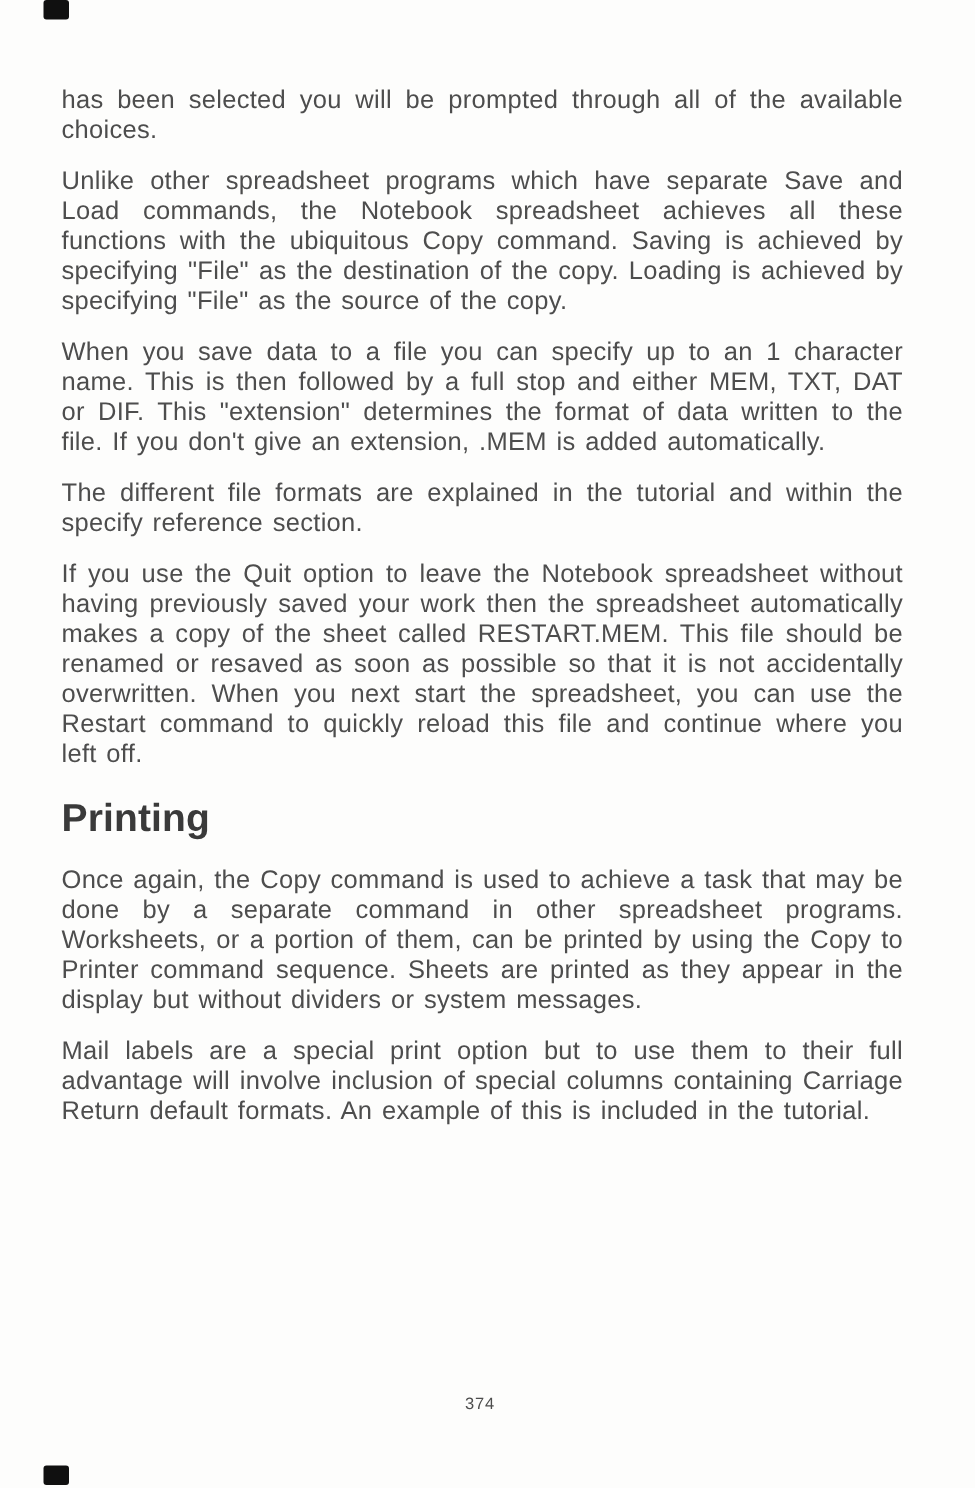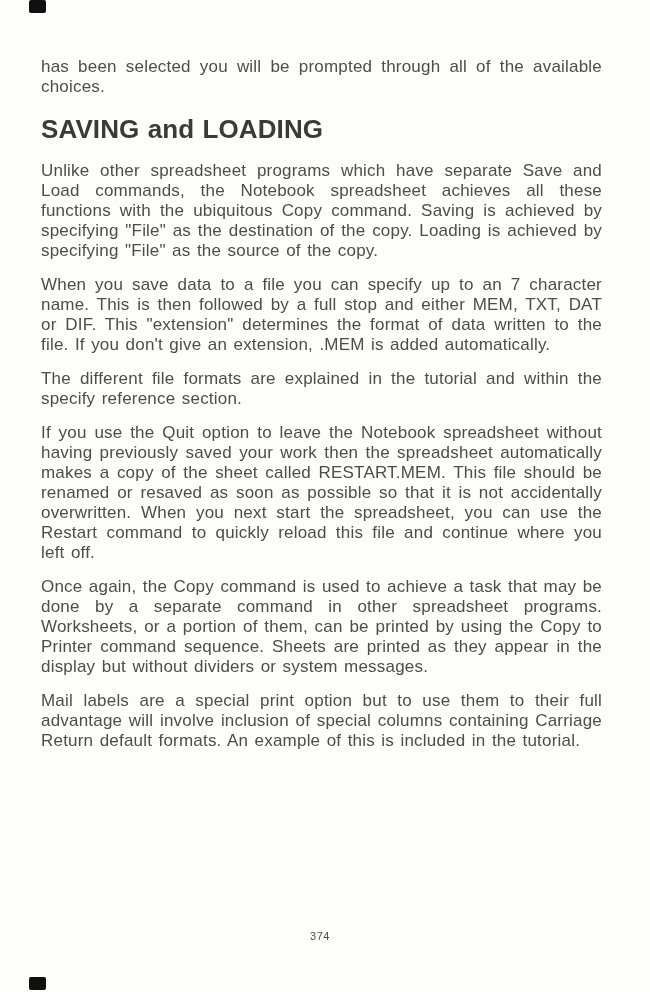--- a/index.html
+++ b/index.html
@@ -65,24 +65,24 @@
 </head>
 <body>
 
 <div class="page">
 
   <div class="reg-mark top"></div>
   <div class="reg-mark bottom"></div>
 
   <div class="content">
     <p class="para">has been selected you will be prompted through all of the available choices.</p>
-    <h1 class="heading">SAVING and LOADING</h1>
     <p class="para">Unlike other spreadsheet programs which have separate Save and Load commands, the Notebook spreadsheet achieves all these functions with the ubiquitous Copy command. Saving is achieved by specifying "File" as the destination of the copy. Loading is achieved by specifying "File" as the source of the copy.</p>
-    <p class="para">When you save data to a file you can specify up to an 7 character name. This is then followed by a full stop and either MEM, TXT, DAT or DIF. This "extension" determines the format of data written to the file. If you don't give an extension, .MEM is added automatically.</p>
+    <p class="para">When you save data to a file you can specify up to an 1 character name. This is then followed by a full stop and either MEM, TXT, DAT or DIF. This "extension" determines the format of data written to the file. If you don't give an extension, .MEM is added automatically.</p>
     <p class="para">The different file formats are explained in the tutorial and within the specify reference section.</p>
     <p class="para">If you use the Quit option to leave the Notebook spreadsheet without having previously saved your work then the spreadsheet automatically makes a copy of the sheet called RESTART.MEM. This file should be renamed or resaved as soon as possible so that it is not accidentally overwritten. When you next start the spreadsheet, you can use the Restart command to quickly reload this file and continue where you left off.</p>
+    <h2 class="heading">Printing</h2>
     <p class="para">Once again, the Copy command is used to achieve a task that may be done by a separate command in other spreadsheet programs. Worksheets, or a portion of them, can be printed by using the Copy to Printer command sequence. Sheets are printed as they appear in the display but without dividers or system messages.</p>
     <p class="para">Mail labels are a special print option but to use them to their full advantage will involve inclusion of special columns containing Carriage Return default formats. An example of this is included in the tutorial.</p>
   </div>
 
   <div class="page-number">374</div>
 
 </div>
 
 </body></html>

